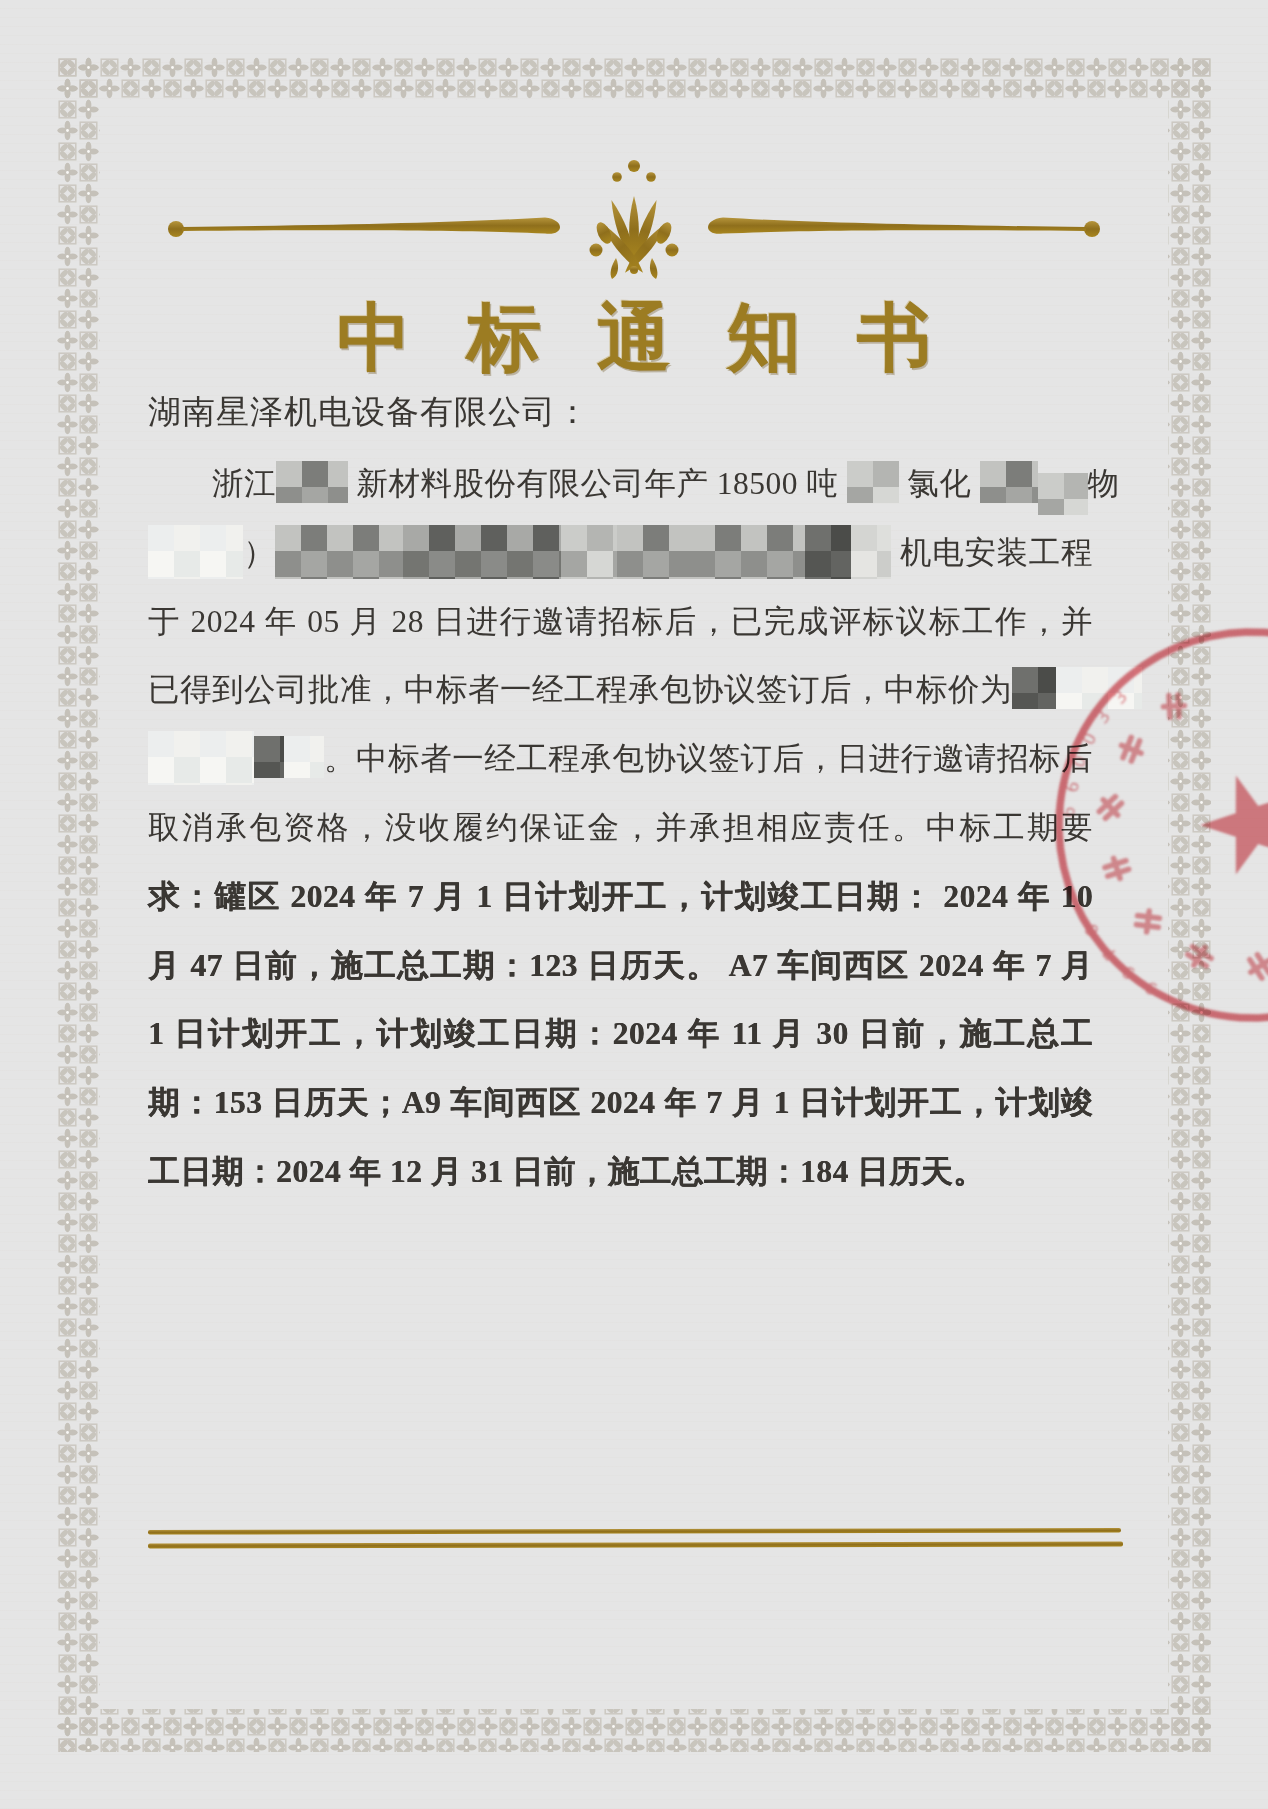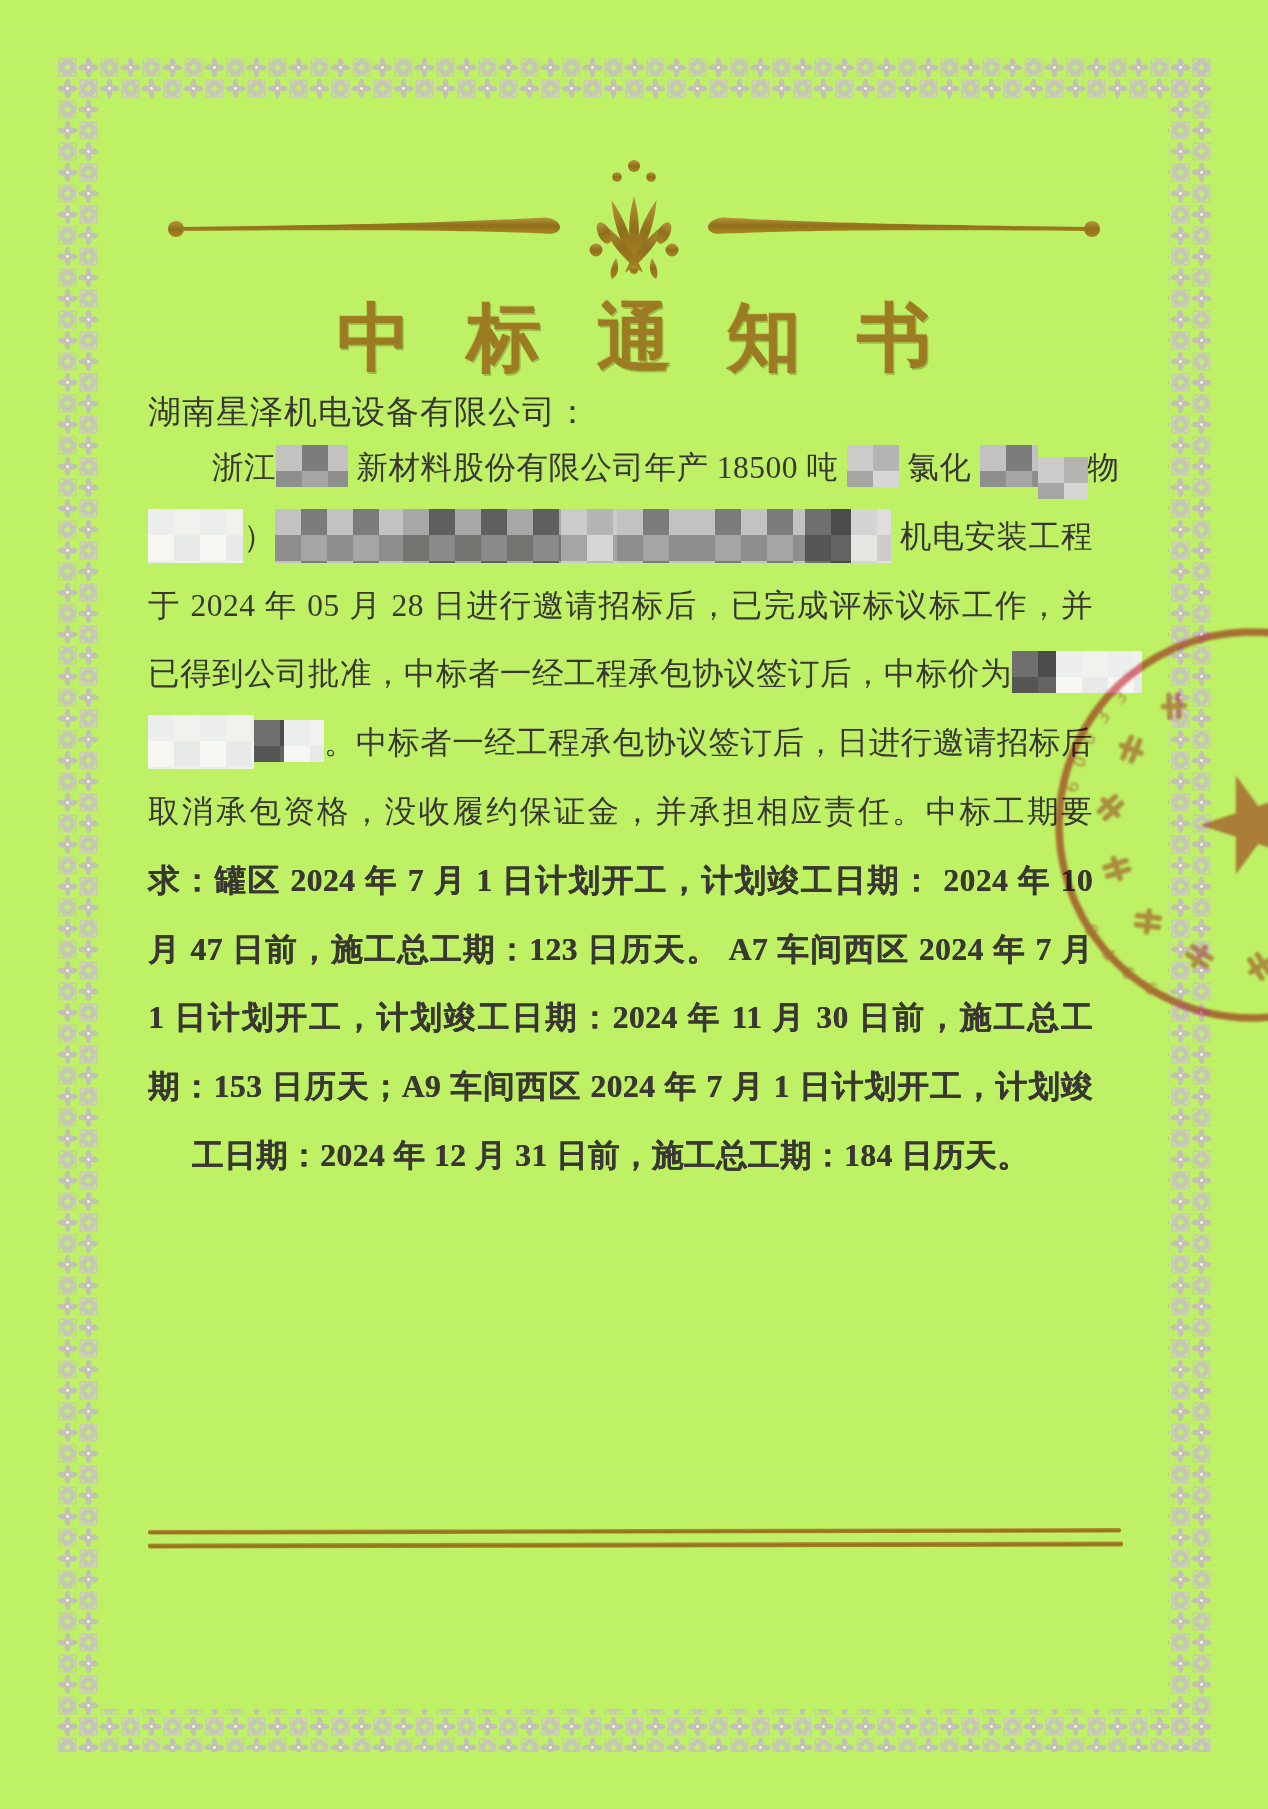--- a/index.html
+++ b/index.html
@@ -1,44 +1,44 @@
 <!DOCTYPE html>
 <html><head>
 <meta charset="utf-8">
 <style>
   html,body{margin:0;padding:0;}
   body{background:#888;font-family:"Liberation Serif","DejaVu Serif",serif;}
   .page{
     position:relative;width:1268px;height:1809px;margin:0 auto;
-    background:#bef264;overflow:hidden;color:#36332e;
+    background:#e5e5e5;overflow:hidden;color:#36332e;
   }
   .page::before{
     content:"";position:absolute;inset:0;pointer-events:none;
     background:repeating-linear-gradient(0deg, rgba(205,198,185,.07) 0 1px, transparent 1px 9px);
   }
   .frame-svg, .deco-svg, .stamp-svg{position:absolute;left:0;top:0;pointer-events:none;}
   .stamp-svg{mix-blend-mode:multiply;}
   .title{
     position:absolute;top:292px;left:0;width:100%;
     text-align:center;font-size:74px;font-weight:bold;line-height:92px;
     letter-spacing:56px;padding-left:56px;box-sizing:border-box;
     color:#9c7c22;
     text-shadow:0 0 1px rgba(125,95,20,.65), 1.5px 1.5px 0 rgba(96,70,12,.3), -1px -1px 0 rgba(201,168,74,.4);
     white-space:nowrap;
   }
   .addressee{
     position:absolute;left:148px;top:390px;font-size:33px;line-height:44px;
     color:#3a3733;letter-spacing:1px;
   }
   .body-text{
-    position:absolute;left:148px;top:434px;width:945px;
+    position:absolute;left:148px;top:450px;width:945px;
     font-size:31.5px;line-height:68.8px;color:#3a3733;letter-spacing:.5px;
   }
   .bline{text-align:justify;text-align-last:justify;white-space:nowrap;height:68.8px;}
-  .bline.nojust{text-align:left;text-align-last:left;margin-left:44px;}
+  .bline.nojust{text-align:left;text-align-last:left;}
   .bline .bold{font-weight:normal;}
   .bline.semibold{font-weight:600;text-shadow:.4px 0 0 #3a3733;}
   .redact{
     display:inline-block;height:42px;vertical-align:-9px;
     background-size:52px 52px;background-position:0 0;
   }
   .redact.tall{height:54px;vertical-align:-16px;}
   .redact.faint {background-image:conic-gradient(#f1f1ee 25%, #e7eae8 25% 50%, #f6f6f3 50% 75%, #eceeee 75%);}
   .redact.light {background-image:conic-gradient(#dedfdc 25%, #cccdca 25% 50%, #e5e5e2 50% 75%, #d4d5d2 75%);}
   .redact.mid   {background-image:conic-gradient(#b4b5b2 25%, #d6d7d4 25% 50%, #a5a6a3 50% 75%, #cbccc9 75%);}

